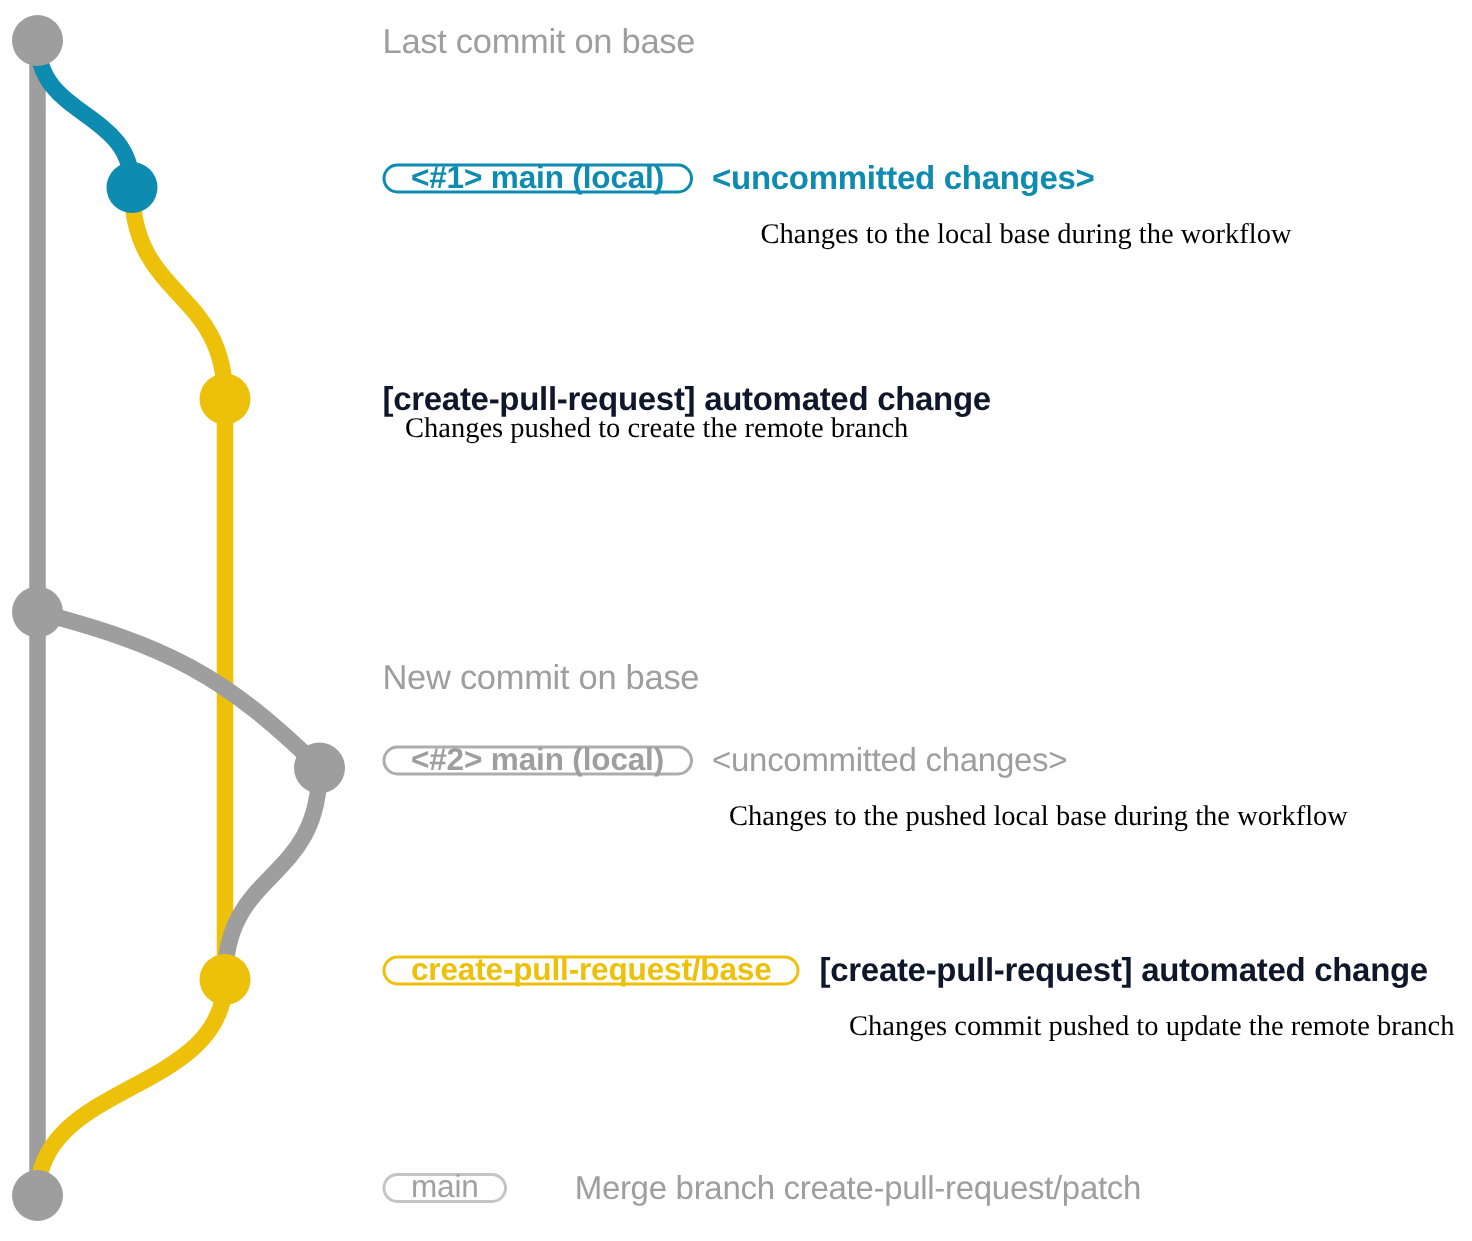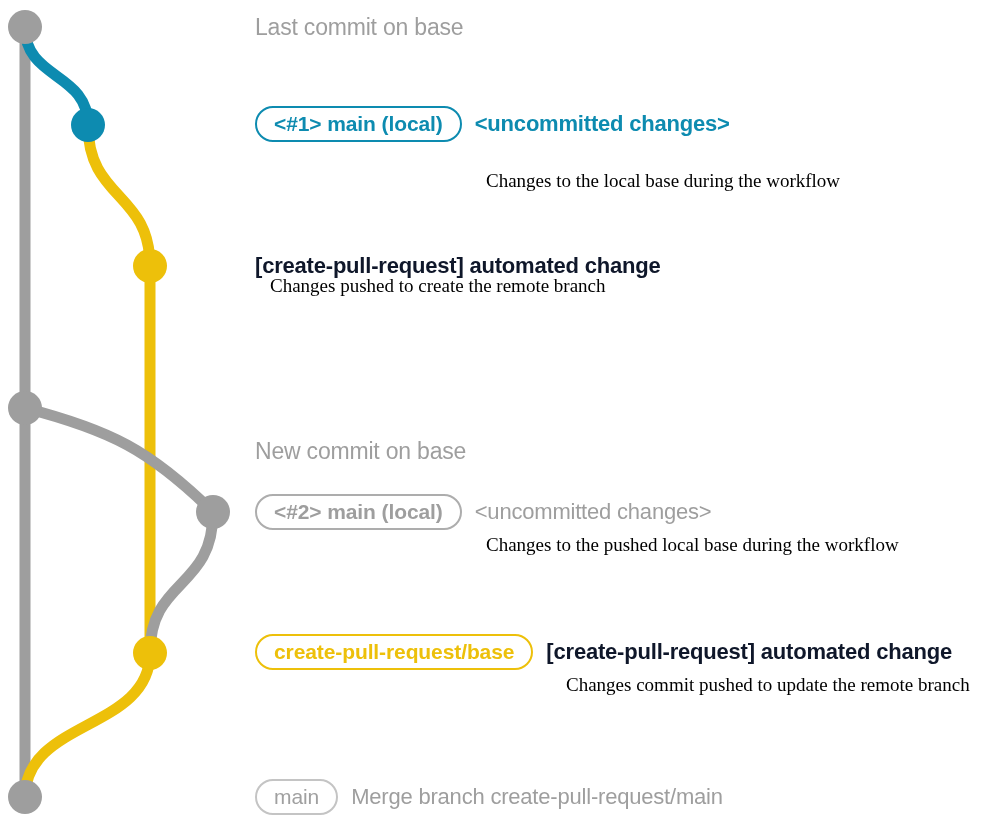--- a/index.html
+++ b/index.html
@@ -38,21 +38,21 @@
     display: flex;
     align-items: center;
   }
 
   
   .pill {
     display: inline-flex;
     align-items: center;
     justify-content: center;
     box-sizing: border-box;
-    height: 36px;
+    height: 20px;
     padding: 0 17px;
     border: 2px solid;
     border-radius: 19px;
     font-size: 21px;
     font-weight: 700;
     letter-spacing: -0.1px;
     white-space: nowrap;
     background: #ffffff;
   }
   .pill.blue   { border-color: #0d8bb0; color: #0d8bb0; }
@@ -119,39 +119,39 @@
 </svg>
 
 <div id="label-layer">
 
   <div class="heading" style="left:255px; top:14px;">Last commit on base</div>
 
   <div class="row" style="left:255px; top:106px;">
     <span class="pill blue">&lt;#1&gt; main (local)</span>
     <span class="subject blue">&lt;uncommitted changes&gt;</span>
   </div>
-  <div class="desc" style="left:486px; top:146px;margin-top:24px;">Changes to the local base during the workflow</div>
+  <div class="desc" style="left:507px; top:146px;">Changes to the local base during the workflow</div>
 
   <div class="row" style="left:255px; top:253px;">
     <span class="subject yellow">[create-pull-request] automated change</span>
   </div>
   <div class="desc" style="left:270px; top:275px;">Changes pushed to create the remote branch</div>
 
   <div class="heading" style="left:255px; top:398px;margin-top:40px;">New commit on base</div>
 
   <div class="row" style="left:255px; top:494px;">
     <span class="pill gray">&lt;#2&gt; main (local)</span>
     <span class="subject gray">&lt;uncommitted changes&gt;</span>
   </div>
   <div class="desc" style="left:486px; top:534px;">Changes to the pushed local base during the workflow</div>
 
   <div class="row" style="left:255px; top:634px;">
     <span class="pill yellow">create-pull-request/base</span>
     <span class="subject yellow">[create-pull-request] automated change</span>
   </div>
   <div class="desc" style="left:566px; top:674px;">Changes commit pushed to update the remote branch</div>
 
-  <div class="row" style="left:255px; top:779px;">
+  <div class="row" style="left:255px; top:779px;gap:32px;">
     <span class="pill muted">main</span>
-    <span class="subject gray">Merge branch create-pull-request/main</span>
+    <span class="subject gray">Merge branch create-pull-request/patch</span>
   </div>
 
 </div>
 
 </body></html>

